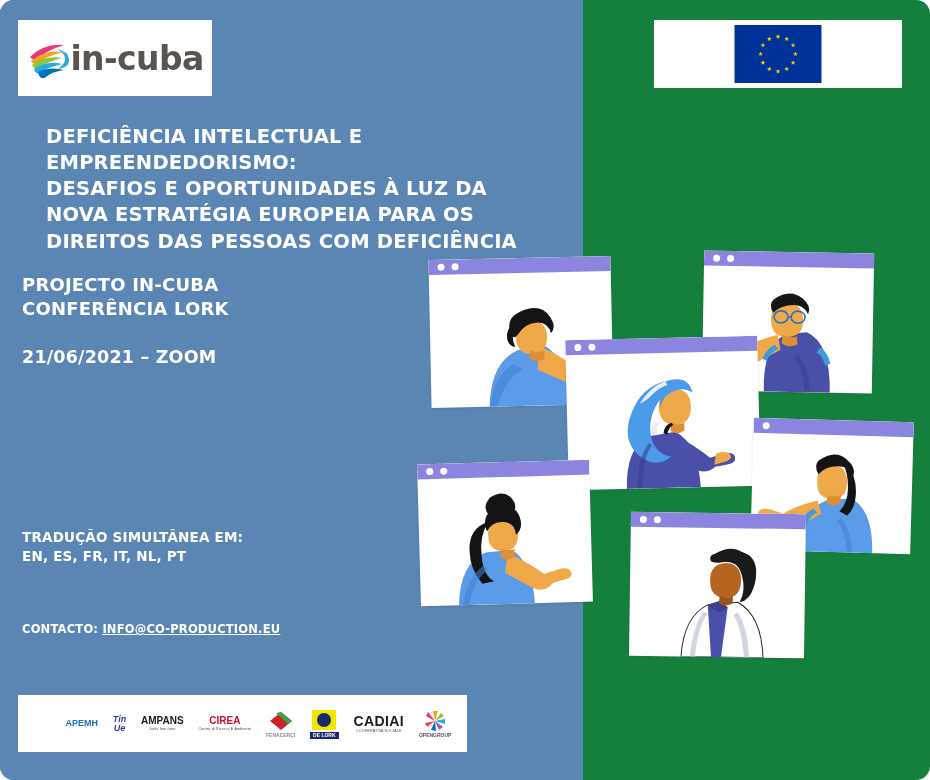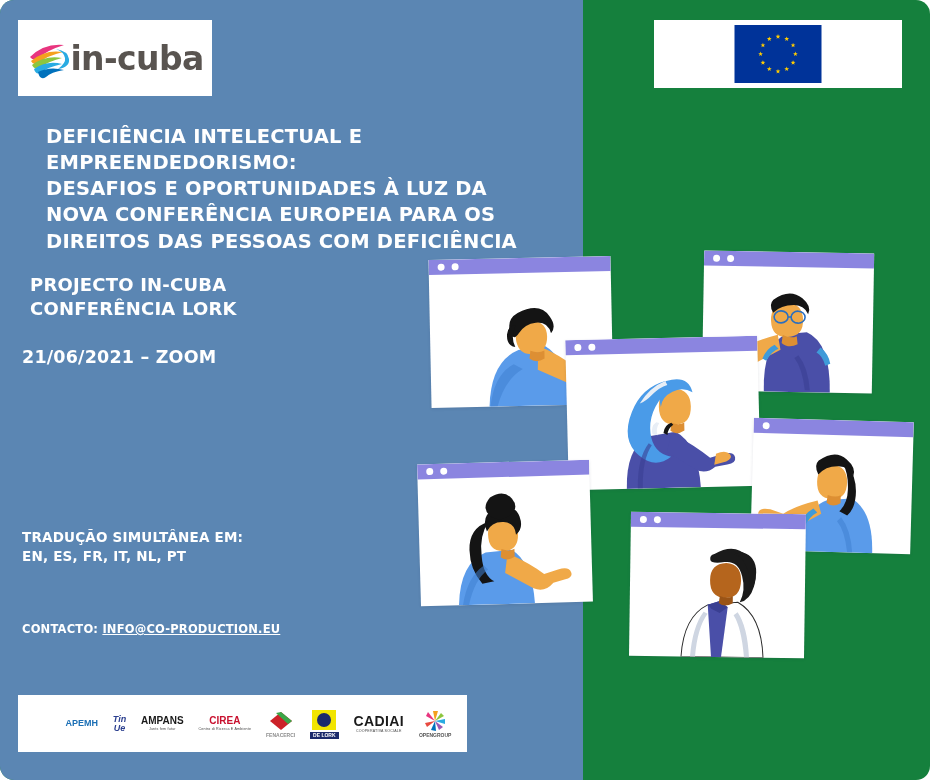--- a/index.html
+++ b/index.html
@@ -85,21 +85,20 @@
     letter-spacing: 0.2px;
     margin-left: 24px;
   }
   .subtitle {
     left: 22px; top: 273px;
     font-family: "DejaVu Sans", sans-serif;
     font-size: 18px;
     font-weight: 700;
     line-height: 1.35;
     letter-spacing: 0.2px;
-    margin-left: 8px;
   }
   .datetime {
     left: 22px; top: 345px;
     font-family: "DejaVu Sans", sans-serif;
     font-size: 17.5px;
     font-weight: 700;
     line-height: 1.4;
     letter-spacing: 0.2px;
   }
   .translation {
@@ -340,21 +339,21 @@
           <polygon points="29.411542731880104,18.4 30.048310088530283,20.123564922760472 31.884289674247505,20.196555814625135 30.44185395786652,21.33476841057286 30.939784387840533,23.10344418537486 29.411542731880104,22.083333333333332 27.883301075919675,23.10344418537486 28.381231505893687,21.33476841057286 26.938795789512703,20.196555814625135 28.774775375229925,20.123564922760472" fill="#ffcc00"></polygon>
           <polygon points="35.99999999999999,11.81154273188011 36.636767356650175,13.535107654640584 38.472746942367394,13.608098546505246 37.03031122598641,14.746311142452969 37.52824165596042,16.514986917254973 35.99999999999999,15.494876065213443 34.471758344039564,16.514986917254973 34.96968877401358,14.746311142452969 33.52725305763259,13.608098546505246 35.36323264334981,13.535107654640584" fill="#ffcc00"></polygon>
         </g>
     </svg>
   </div>
 
   <div class="txt title">
     <div>DEFICIÊNCIA INTELECTUAL E</div>
     <div>EMPREENDEDORISMO:</div>
     <div>DESAFIOS E OPORTUNIDADES À LUZ DA</div>
-    <div>NOVA CONFERÊNCIA EUROPEIA PARA OS</div>
+    <div>NOVA ESTRATÉGIA EUROPEIA PARA OS</div>
     <div>DIREITOS DAS PESSOAS COM DEFICIÊNCIA</div>
   </div>
 
   <div class="txt subtitle">
     <div>PROJECTO IN-CUBA</div>
     <div>CONFERÊNCIA LORK</div>
   </div>
 
   <div class="txt datetime">
     <div>21/06/2021 – ZOOM</div>

